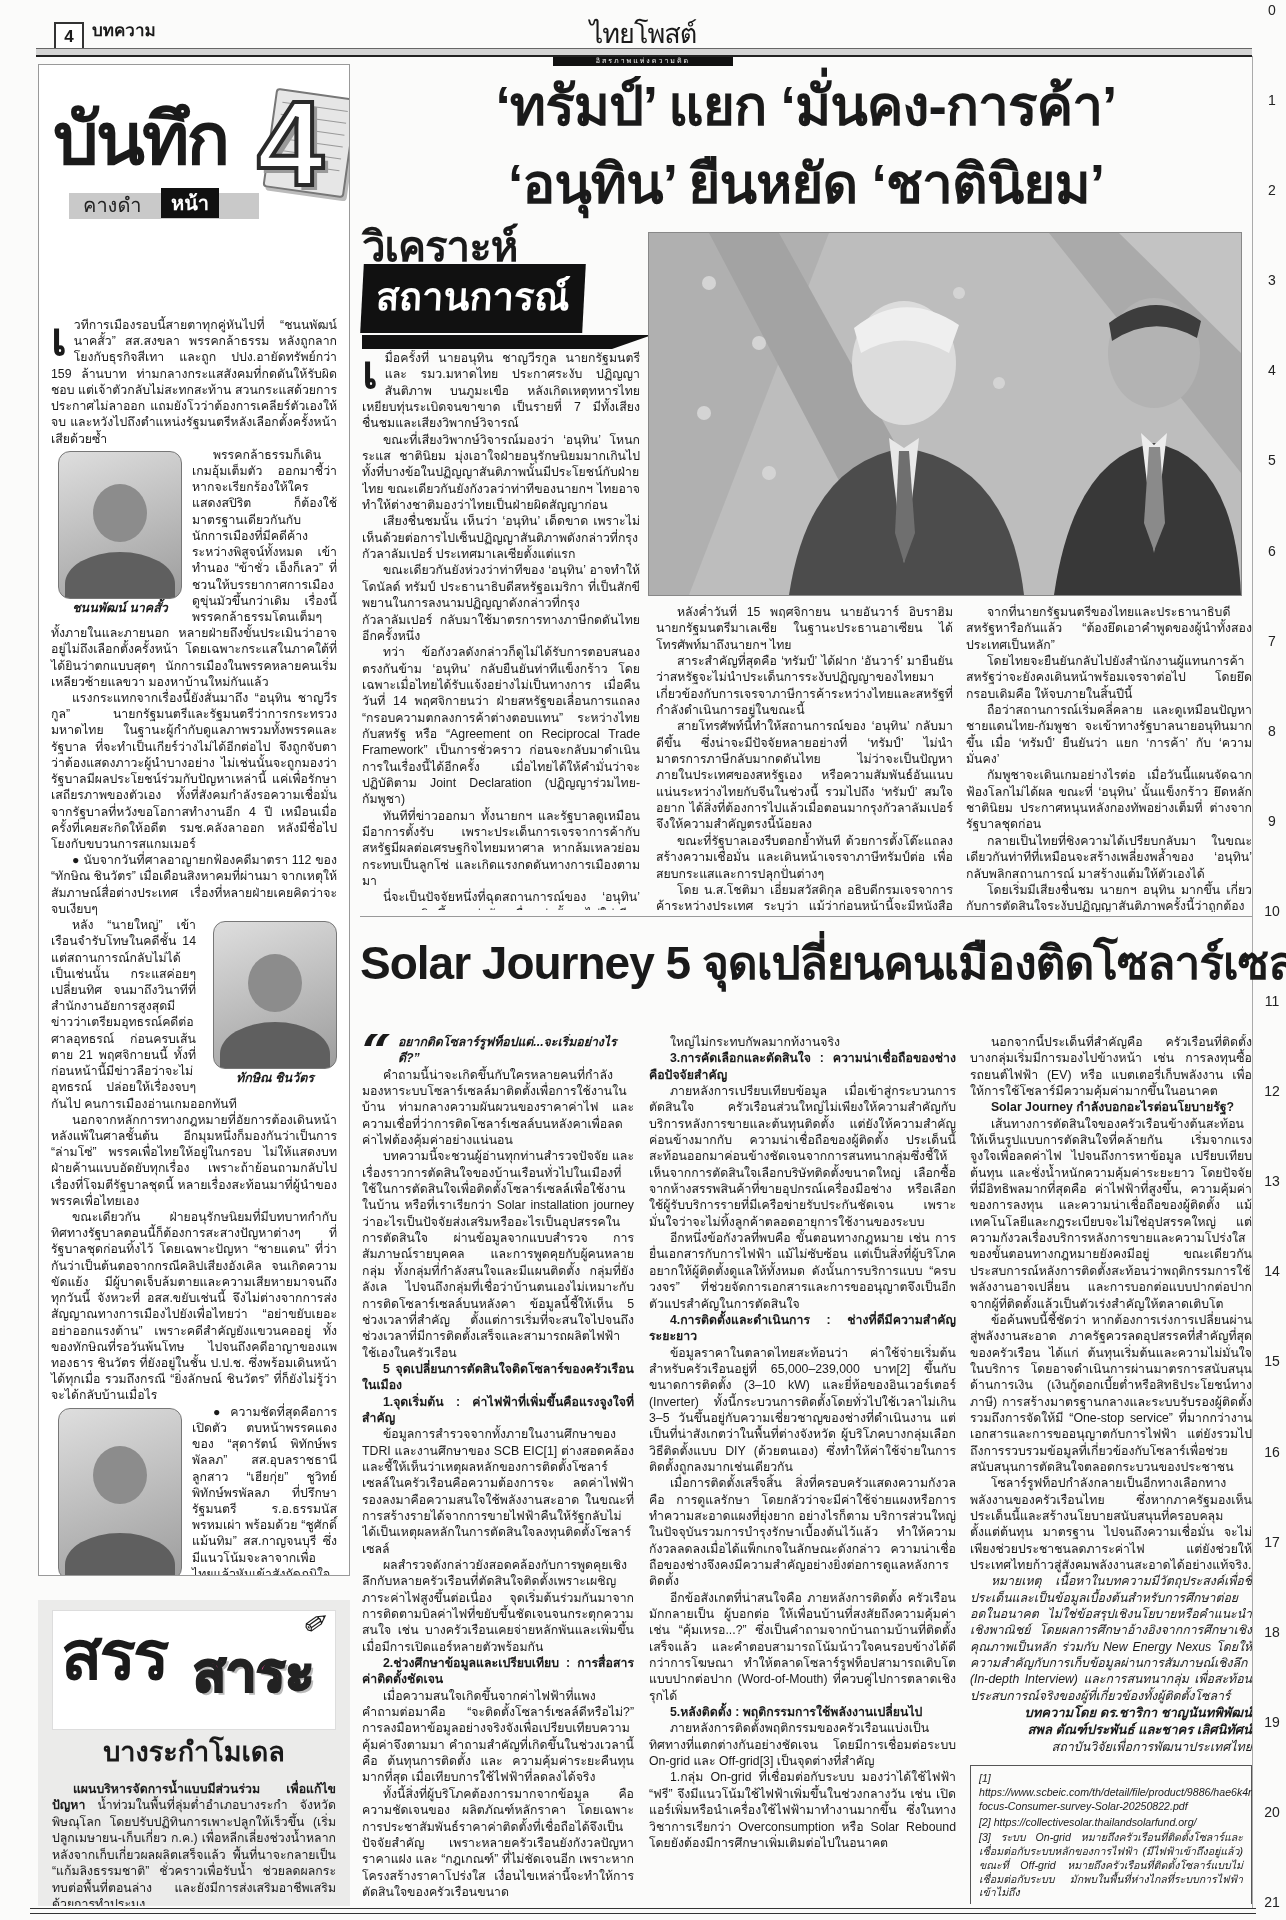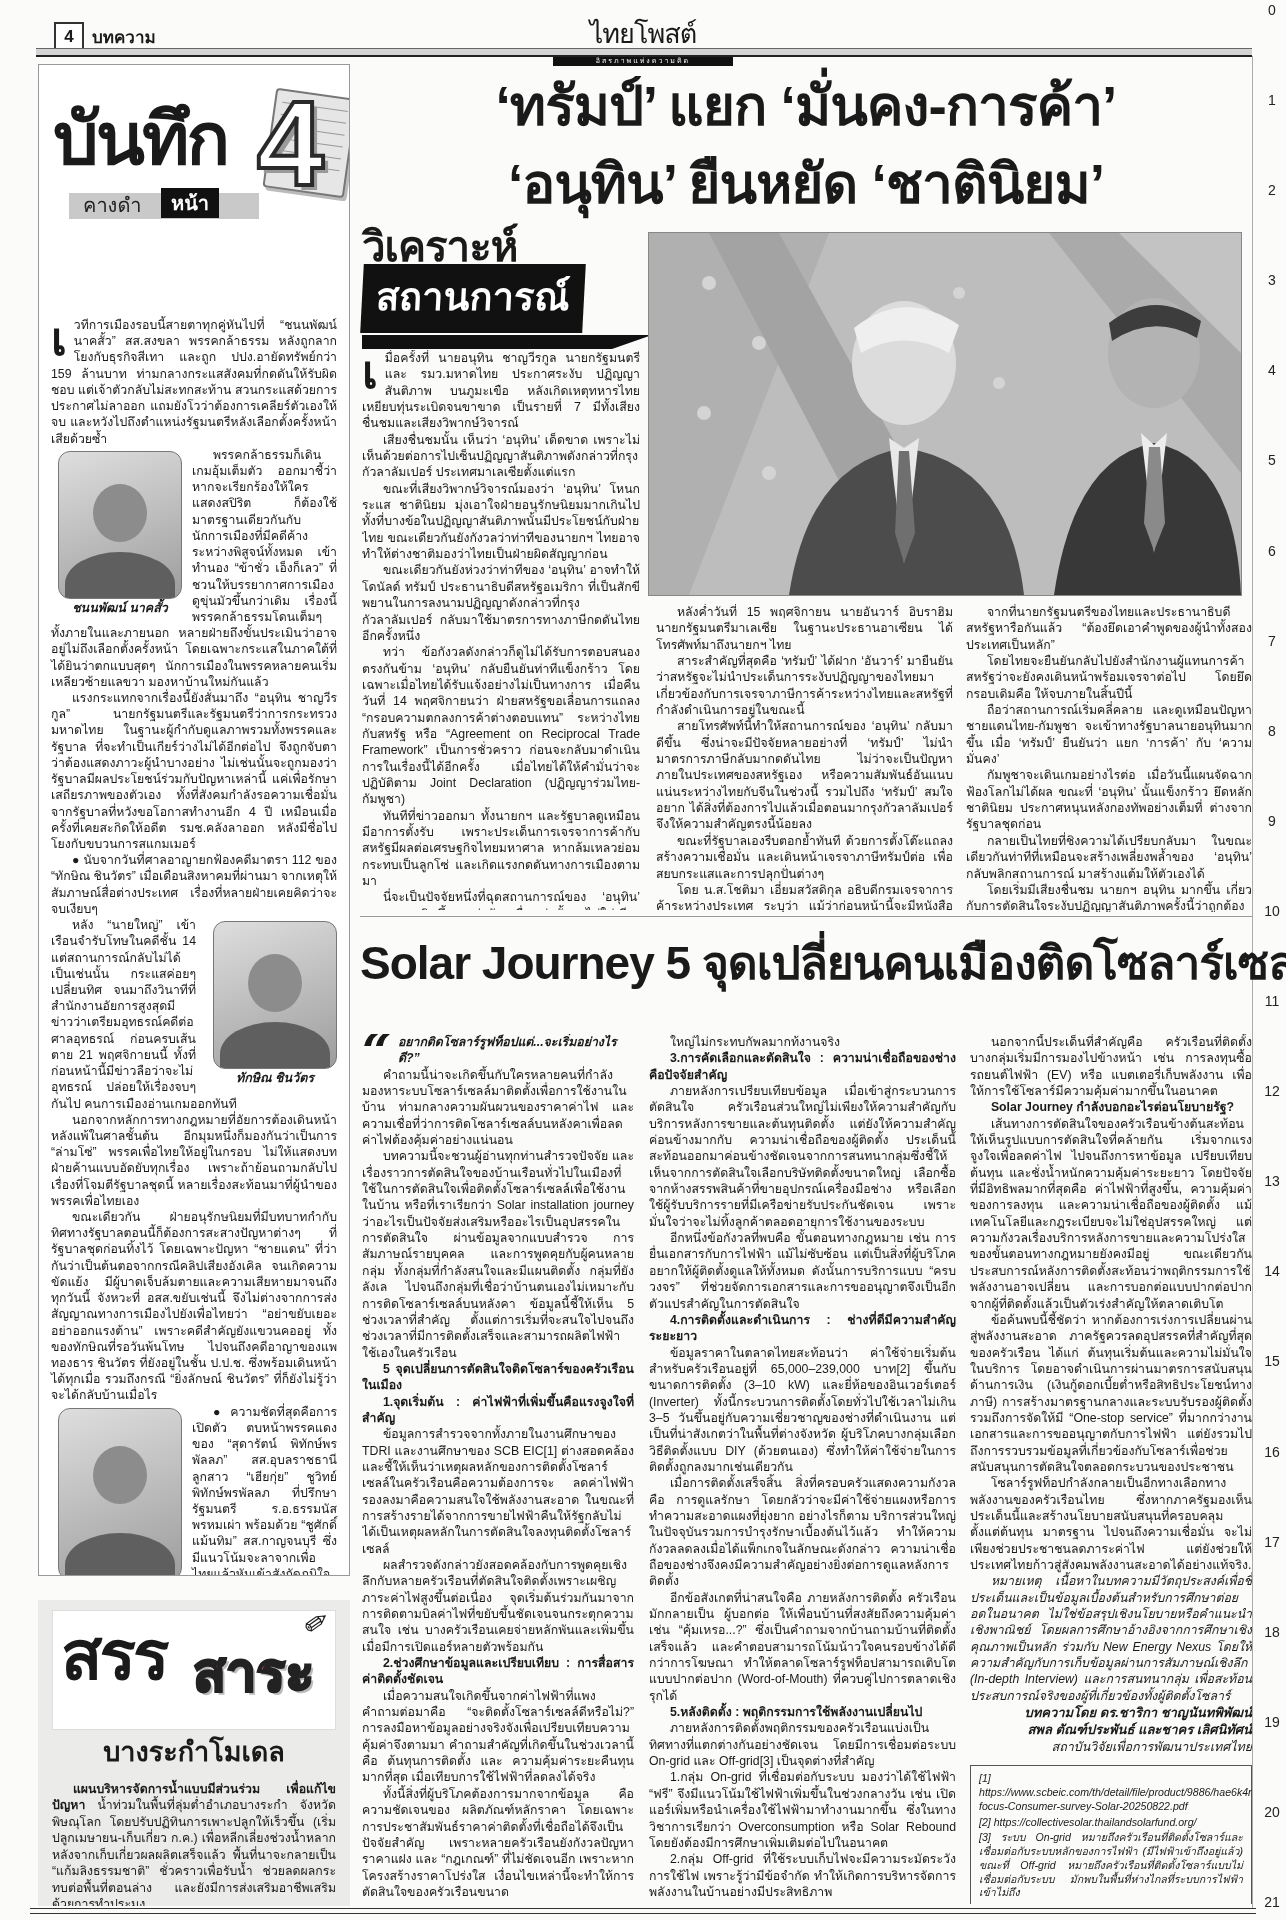--- a/index.html
+++ b/index.html
@@ -4,21 +4,21 @@
 <style>
   html,body{margin:0;padding:0;}
   body{
     width:1286px;height:1920px;position:relative;background:#fbfbfa;
     font-family:"Liberation Sans",sans-serif;color:#1a1a1a;overflow:hidden;
   }
   .abs{position:absolute;}
   
   #pagenum-box{left:54px;top:22px;width:26px;height:26px;border:2px solid #333;
     font-size:17px;font-weight:bold;text-align:center;line-height:26px;background:#fff;}
-  #section-label{left:92px;top:23px;font-size:17px;font-weight:bold;}
+  #section-label{left:92px;top:16px;font-size:17px;font-weight:bold;}
   #masthead{left:553px;top:12px;width:180px;text-align:center;}
   #masthead .mh-title{font-size:27px;font-weight:400;letter-spacing:-1px;}
   #masthead .mh-tag{background:#111;color:#fff;font-size:7px;line-height:10px;height:10px;
     margin-top:1px;letter-spacing:2px;overflow:hidden;}
   .toprule{left:36px;top:48px;width:1216px;height:6px;background:#d4d4d4;
     border-top:1px solid #666;border-bottom:2px solid #222;}
   
   #ruler{right:2px;top:2px;width:24px;height:1908px;display:flex;flex-direction:column;
     justify-content:space-between;text-align:center;font-size:14px;color:#222;}
   #right-rule{left:1252px;top:56px;width:1px;height:1852px;background:#aaa;}
@@ -234,22 +234,22 @@
     <ellipse cx="505" cy="120" rx="46" ry="55" fill="#b3b3b3"></ellipse>
     <path d="M460,90 Q505,55 552,88 L548,105 Q505,80 463,108 Z" fill="#3d3d3d"></path>
     <path d="M405,362 Q425,225 505,210 Q586,225 592,362 Z" fill="#383838"></path>
     <path d="M492,200 L505,212 L518,200 L512,250 L505,320 L498,250 Z" fill="#ededed"></path>
     <path d="M500,214 L511,214 L516,290 L505,318 L495,290 Z" fill="#8a8a8a"></path>
   </svg>
 </div>
 
 <div class="abs newscol" id="colA">
     <p class="p dropcap">เมื่อครั้งที่ นายอนุทิน ชาญวีรกูล นายกรัฐมนตรีและ รมว.มหาดไทย ประกาศระงับ ปฏิญญาสันติภาพ บนภูมะเขือ หลังเกิดเหตุทหารไทยเหยียบทุ่นระเบิดจนขาขาด เป็นรายที่ 7 มีทั้งเสียงชื่นชมและเสียงวิพากษ์วิจารณ์</p>
+    <p class="p">ขณะที่เสียงวิพากษ์วิจารณ์มองว่า ‘อนุทิน’ โหนกระแส ชาตินิยม มุ่งเอาใจฝ่ายอนุรักษนิยมมากเกินไป ทั้งที่บางข้อในปฏิญญาสันติภาพนั้นมีประโยชน์กับฝ่ายไทย ขณะเดียวกันยังกังวลว่าท่าทีของนายกฯ ไทยอาจทำให้ต่างชาติมองว่าไทยเป็นฝ่ายผิดสัญญาก่อน</p>
     <p class="p">เสียงชื่นชมนั้น เห็นว่า ‘อนุทิน’ เด็ดขาด เพราะไม่เห็นด้วยต่อการไปเซ็นปฏิญญาสันติภาพดังกล่าวที่กรุงกัวลาลัมเปอร์ ประเทศมาเลเซียตั้งแต่แรก</p>
-    <p class="p">ขณะที่เสียงวิพากษ์วิจารณ์มองว่า ‘อนุทิน’ โหนกระแส ชาตินิยม มุ่งเอาใจฝ่ายอนุรักษนิยมมากเกินไป ทั้งที่บางข้อในปฏิญญาสันติภาพนั้นมีประโยชน์กับฝ่ายไทย ขณะเดียวกันยังกังวลว่าท่าทีของนายกฯ ไทยอาจทำให้ต่างชาติมองว่าไทยเป็นฝ่ายผิดสัญญาก่อน</p>
     <p class="p">ขณะเดียวกันยังห่วงว่าท่าทีของ ‘อนุทิน’ อาจทำให้ โดนัลด์ ทรัมป์ ประธานาธิบดีสหรัฐอเมริกา ที่เป็นสักขีพยานในการลงนามปฏิญญาดังกล่าวที่กรุงกัวลาลัมเปอร์ กลับมาใช้มาตรการทางภาษีกดดันไทยอีกครั้งหนึ่ง</p>
     <p class="p">ทว่า ข้อกังวลดังกล่าวก็ดูไม่ได้รับการตอบสนอง ตรงกันข้าม ‘อนุทิน’ กลับยืนยันท่าทีแข็งกร้าว โดยเฉพาะเมื่อไทยได้รับแจ้งอย่างไม่เป็นทางการ เมื่อคืนวันที่ 14 พฤศจิกายนว่า ฝ่ายสหรัฐขอเลื่อนการแถลง “กรอบความตกลงการค้าต่างตอบแทน” ระหว่างไทยกับสหรัฐ หรือ “Agreement on Reciprocal Trade Framework” เป็นการชั่วคราว ก่อนจะกลับมาดำเนินการในเรื่องนี้ได้อีกครั้ง เมื่อไทยได้ให้คำมั่นว่าจะปฏิบัติตาม Joint Declaration (ปฏิญญาร่วมไทย-กัมพูชา)</p>
     <p class="p">ทันทีที่ข่าวออกมา ทั้งนายกฯ และรัฐบาลดูเหมือนมีอาการตั้งรับ เพราะประเด็นการเจรจาการค้ากับสหรัฐมีผลต่อเศรษฐกิจไทยมหาศาล หากล้มเหลวย่อมกระทบเป็นลูกโซ่ และเกิดแรงกดดันทางการเมืองตามมา</p>
     <p class="p">นี่จะเป็นปัจจัยหนึ่งที่ฉุดสถานการณ์ของ ‘อนุทิน’ เพราะหากเกิดขึ้นมาเท่ากับ เรื่องเล่านั้นจะไม่ใช่เพียงแค่กระแสวิจารณ์ธรรมดา แต่อาจลุกลามใหญ่โต ยากที่จะคาดเดาปลายทางได้</p>
   </div>
 <div class="abs newscol" id="colB">
     <p class="p">หลังค่ำวันที่ 15 พฤศจิกายน นายอันวาร์ อิบราฮิม นายกรัฐมนตรีมาเลเซีย ในฐานะประธานอาเซียน ได้โทรศัพท์มาถึงนายกฯ ไทย</p>
     <p class="p">สาระสำคัญที่สุดคือ ‘ทรัมป์’ ได้ฝาก ‘อันวาร์’ มายืนยันว่าสหรัฐจะไม่นำประเด็นการระงับปฏิญญาของไทยมาเกี่ยวข้องกับการเจรจาภาษีการค้าระหว่างไทยและสหรัฐที่กำลังดำเนินการอยู่ในขณะนี้</p>
     <p class="p">สายโทรศัพท์นี้ทำให้สถานการณ์ของ ‘อนุทิน’ กลับมาดีขึ้น ซึ่งน่าจะมีปัจจัยหลายอย่างที่ ‘ทรัมป์’ ไม่นำมาตรการภาษีกลับมากดดันไทย ไม่ว่าจะเป็นปัญหาภายในประเทศของสหรัฐเอง หรือความสัมพันธ์อันแนบแน่นระหว่างไทยกับจีนในช่วงนี้ รวมไปถึง ‘ทรัมป์’ สมใจอยาก ได้สิ่งที่ต้องการไปแล้วเมื่อตอนมากรุงกัวลาลัมเปอร์ จึงให้ความสำคัญตรงนี้น้อยลง</p>
     <p class="p">ขณะที่รัฐบาลเองรีบตอกย้ำทันที ด้วยการตั้งโต๊ะแถลงสร้างความเชื่อมั่น และเดินหน้าเจรจาภาษีทรัมป์ต่อ เพื่อสยบกระแสและการปลุกปั่นต่างๆ</p>
@@ -288,21 +288,20 @@
     <p class="p subhead">3.การคัดเลือกและตัดสินใจ : ความน่าเชื่อถือของช่างคือปัจจัยสำคัญ</p>
     <p class="p">ภายหลังการเปรียบเทียบข้อมูล เมื่อเข้าสู่กระบวนการตัดสินใจ ครัวเรือนส่วนใหญ่ไม่เพียงให้ความสำคัญกับบริการหลังการขายและต้นทุนติดตั้ง แต่ยังให้ความสำคัญค่อนข้างมากกับ ความน่าเชื่อถือของผู้ติดตั้ง ประเด็นนี้สะท้อนออกมาค่อนข้างชัดเจนจากการสนทนากลุ่มซึ่งชี้ให้เห็นจากการตัดสินใจเลือกบริษัทติดตั้งขนาดใหญ่ เลือกซื้อจากห้างสรรพสินค้าที่ขายอุปกรณ์เครื่องมือช่าง หรือเลือกใช้ผู้รับบริการรายที่มีเครือข่ายรับประกันชัดเจน เพราะมั่นใจว่าจะไม่ทิ้งลูกค้าตลอดอายุการใช้งานของระบบ</p>
     <p class="p">อีกหนึ่งข้อกังวลที่พบคือ ขั้นตอนทางกฎหมาย เช่น การยื่นเอกสารกับการไฟฟ้า แม้ไม่ซับซ้อน แต่เป็นสิ่งที่ผู้บริโภคอยากให้ผู้ติดตั้งดูแลให้ทั้งหมด ดังนั้นการบริการแบบ “ครบวงจร” ที่ช่วยจัดการเอกสารและการขออนุญาตจึงเป็นอีกตัวแปรสำคัญในการตัดสินใจ</p>
     <p class="p subhead">4.การติดตั้งและดำเนินการ : ช่างที่ดีมีความสำคัญระยะยาว</p>
     <p class="p">ข้อมูลราคาในตลาดไทยสะท้อนว่า ค่าใช้จ่ายเริ่มต้นสำหรับครัวเรือนอยู่ที่ 65,000–239,000 บาท[2] ขึ้นกับขนาดการติดตั้ง (3–10 kW) และยี่ห้อของอินเวอร์เตอร์ (Inverter) ทั้งนี้กระบวนการติดตั้งโดยทั่วไปใช้เวลาไม่เกิน 3–5 วันขึ้นอยู่กับความเชี่ยวชาญของช่างที่ดำเนินงาน แต่เป็นที่น่าสังเกตว่าในพื้นที่ต่างจังหวัด ผู้บริโภคบางกลุ่มเลือกวิธีติดตั้งแบบ DIY (ด้วยตนเอง) ซึ่งทำให้ค่าใช้จ่ายในการติดตั้งถูกลงมากเช่นเดียวกัน</p>
     <p class="p">เมื่อการติดตั้งเสร็จสิ้น สิ่งที่ครอบครัวแสดงความกังวลคือ การดูแลรักษา โดยกลัวว่าจะมีค่าใช้จ่ายแผงหรือการทำความสะอาดแผงที่ยุ่งยาก อย่างไรก็ตาม บริการส่วนใหญ่ในปัจจุบันรวมการบำรุงรักษาเบื้องต้นไว้แล้ว ทำให้ความกังวลลดลงเมื่อได้แพ็กเกจในลักษณะดังกล่าว ความน่าเชื่อถือของช่างจึงคงมีความสำคัญอย่างยิ่งต่อการดูแลหลังการติดตั้ง</p>
     <p class="p">อีกข้อสังเกตที่น่าสนใจคือ ภายหลังการติดตั้ง ครัวเรือนมักกลายเป็น ผู้บอกต่อ ให้เพื่อนบ้านที่สงสัยถึงความคุ้มค่า เช่น “คุ้มเหรอ...?” ซึ่งเป็นคำถามจากบ้านถามบ้านที่ติดตั้งเสร็จแล้ว และคำตอบสามารถโน้มน้าวใจคนรอบข้างได้ดีกว่าการโฆษณา ทำให้ตลาดโซลาร์รูฟท็อปสามารถเติบโตแบบปากต่อปาก (Word-of-Mouth) ที่ควบคู่ไปการตลาดเชิงรุกได้</p>
     <p class="p subhead">5.หลังติดตั้ง : พฤติกรรมการใช้พลังงานเปลี่ยนไป</p>
     <p class="p">ภายหลังการติดตั้งพฤติกรรมของครัวเรือนแบ่งเป็นทิศทางที่แตกต่างกันอย่างชัดเจน โดยมีการเชื่อมต่อระบบ On-grid และ Off-grid[3] เป็นจุดต่างที่สำคัญ</p>
     <p class="p">1.กลุ่ม On-grid ที่เชื่อมต่อกับระบบ มองว่าได้ใช้ไฟฟ้า “ฟรี” จึงมีแนวโน้มใช้ไฟฟ้าเพิ่มขึ้นในช่วงกลางวัน เช่น เปิดแอร์เพิ่มหรือนำเครื่องใช้ไฟฟ้ามาทำงานมากขึ้น ซึ่งในทางวิชาการเรียกว่า Overconsumption หรือ Solar Rebound โดยยังต้องมีการศึกษาเพิ่มเติมต่อไปในอนาคต</p>
-    <p class="p">2.กลุ่ม Off-grid ที่ใช้ระบบเก็บไฟจะมีความระมัดระวังการใช้ไฟ เพราะรู้ว่ามีข้อจำกัด ทำให้เกิดการบริหารจัดการพลังงานในบ้านอย่างมีประสิทธิภาพ</p>
   </div>
 
 <div class="abs newscol" id="solar3">
   <div>
       <p class="p">นอกจากนี้ประเด็นที่สำคัญคือ ครัวเรือนที่ติดตั้งบางกลุ่มเริ่มมีการมองไปข้างหน้า เช่น การลงทุนซื้อ รถยนต์ไฟฟ้า (EV) หรือ แบตเตอรี่เก็บพลังงาน เพื่อให้การใช้โซลาร์มีความคุ้มค่ามากขึ้นในอนาคต</p>
       <p class="p subhead">Solar Journey กำลังบอกอะไรต่อนโยบายรัฐ?</p>
       <p class="p">เส้นทางการตัดสินใจของครัวเรือนข้างต้นสะท้อนให้เห็นรูปแบบการตัดสินใจที่คล้ายกัน เริ่มจากแรงจูงใจเพื่อลดค่าไฟ ไปจนถึงการหาข้อมูล เปรียบเทียบต้นทุน และชั่งน้ำหนักความคุ้มค่าระยะยาว โดยปัจจัยที่มีอิทธิพลมากที่สุดคือ ค่าไฟฟ้าที่สูงขึ้น, ความคุ้มค่าของการลงทุน และความน่าเชื่อถือของผู้ติดตั้ง แม้เทคโนโลยีและกฎระเบียบจะไม่ใช่อุปสรรคใหญ่ แต่ความกังวลเรื่องบริการหลังการขายและความโปร่งใสของขั้นตอนทางกฎหมายยังคงมีอยู่ ขณะเดียวกัน ประสบการณ์หลังการติดตั้งสะท้อนว่าพฤติกรรมการใช้พลังงานอาจเปลี่ยน และการบอกต่อแบบปากต่อปากจากผู้ที่ติดตั้งแล้วเป็นตัวเร่งสำคัญให้ตลาดเติบโต</p>
       <p class="p">ข้อค้นพบนี้ชี้ชัดว่า หากต้องการเร่งการเปลี่ยนผ่านสู่พลังงานสะอาด ภาครัฐควรลดอุปสรรคที่สำคัญที่สุดของครัวเรือน ได้แก่ ต้นทุนเริ่มต้นและความไม่มั่นใจในบริการ โดยอาจดำเนินการผ่านมาตรการสนับสนุนด้านการเงิน (เงินกู้ดอกเบี้ยต่ำหรือสิทธิประโยชน์ทางภาษี) การสร้างมาตรฐานกลางและระบบรับรองผู้ติดตั้ง รวมถึงการจัดให้มี “One-stop service” ที่มากกว่างานเอกสารและการขออนุญาตกับการไฟฟ้า แต่ยังรวมไปถึงการรวบรวมข้อมูลที่เกี่ยวข้องกับโซลาร์เพื่อช่วยสนับสนุนการตัดสินใจตลอดกระบวนของประชาชน</p>
       <p class="p">โซลาร์รูฟท็อปกำลังกลายเป็นอีกทางเลือกทางพลังงานของครัวเรือนไทย ซึ่งหากภาครัฐมองเห็นประเด็นนี้และสร้างนโยบายสนับสนุนที่ครอบคลุม ตั้งแต่ต้นทุน มาตรฐาน ไปจนถึงความเชื่อมั่น จะไม่เพียงช่วยประชาชนลดภาระค่าไฟ แต่ยังช่วยให้ประเทศไทยก้าวสู่สังคมพลังงานสะอาดได้อย่างแท้จริง.</p>
       <p class="p note">หมายเหตุ เนื้อหาในบทความมีวัตถุประสงค์เพื่อชี้ประเด็นและเป็นข้อมูลเบื้องต้นสำหรับการศึกษาต่อยอดในอนาคต ไม่ใช่ข้อสรุปเชิงนโยบายหรือคำแนะนำเชิงพาณิชย์ โดยผลการศึกษาอ้างอิงจากการศึกษาเชิงคุณภาพเป็นหลัก ร่วมกับ New Energy Nexus โดยให้ความสำคัญกับการเก็บข้อมูลผ่านการสัมภาษณ์เชิงลึก (In-depth Interview) และการสนทนากลุ่ม เพื่อสะท้อนประสบการณ์จริงของผู้ที่เกี่ยวข้องทั้งผู้ติดตั้งโซลาร์</p>

